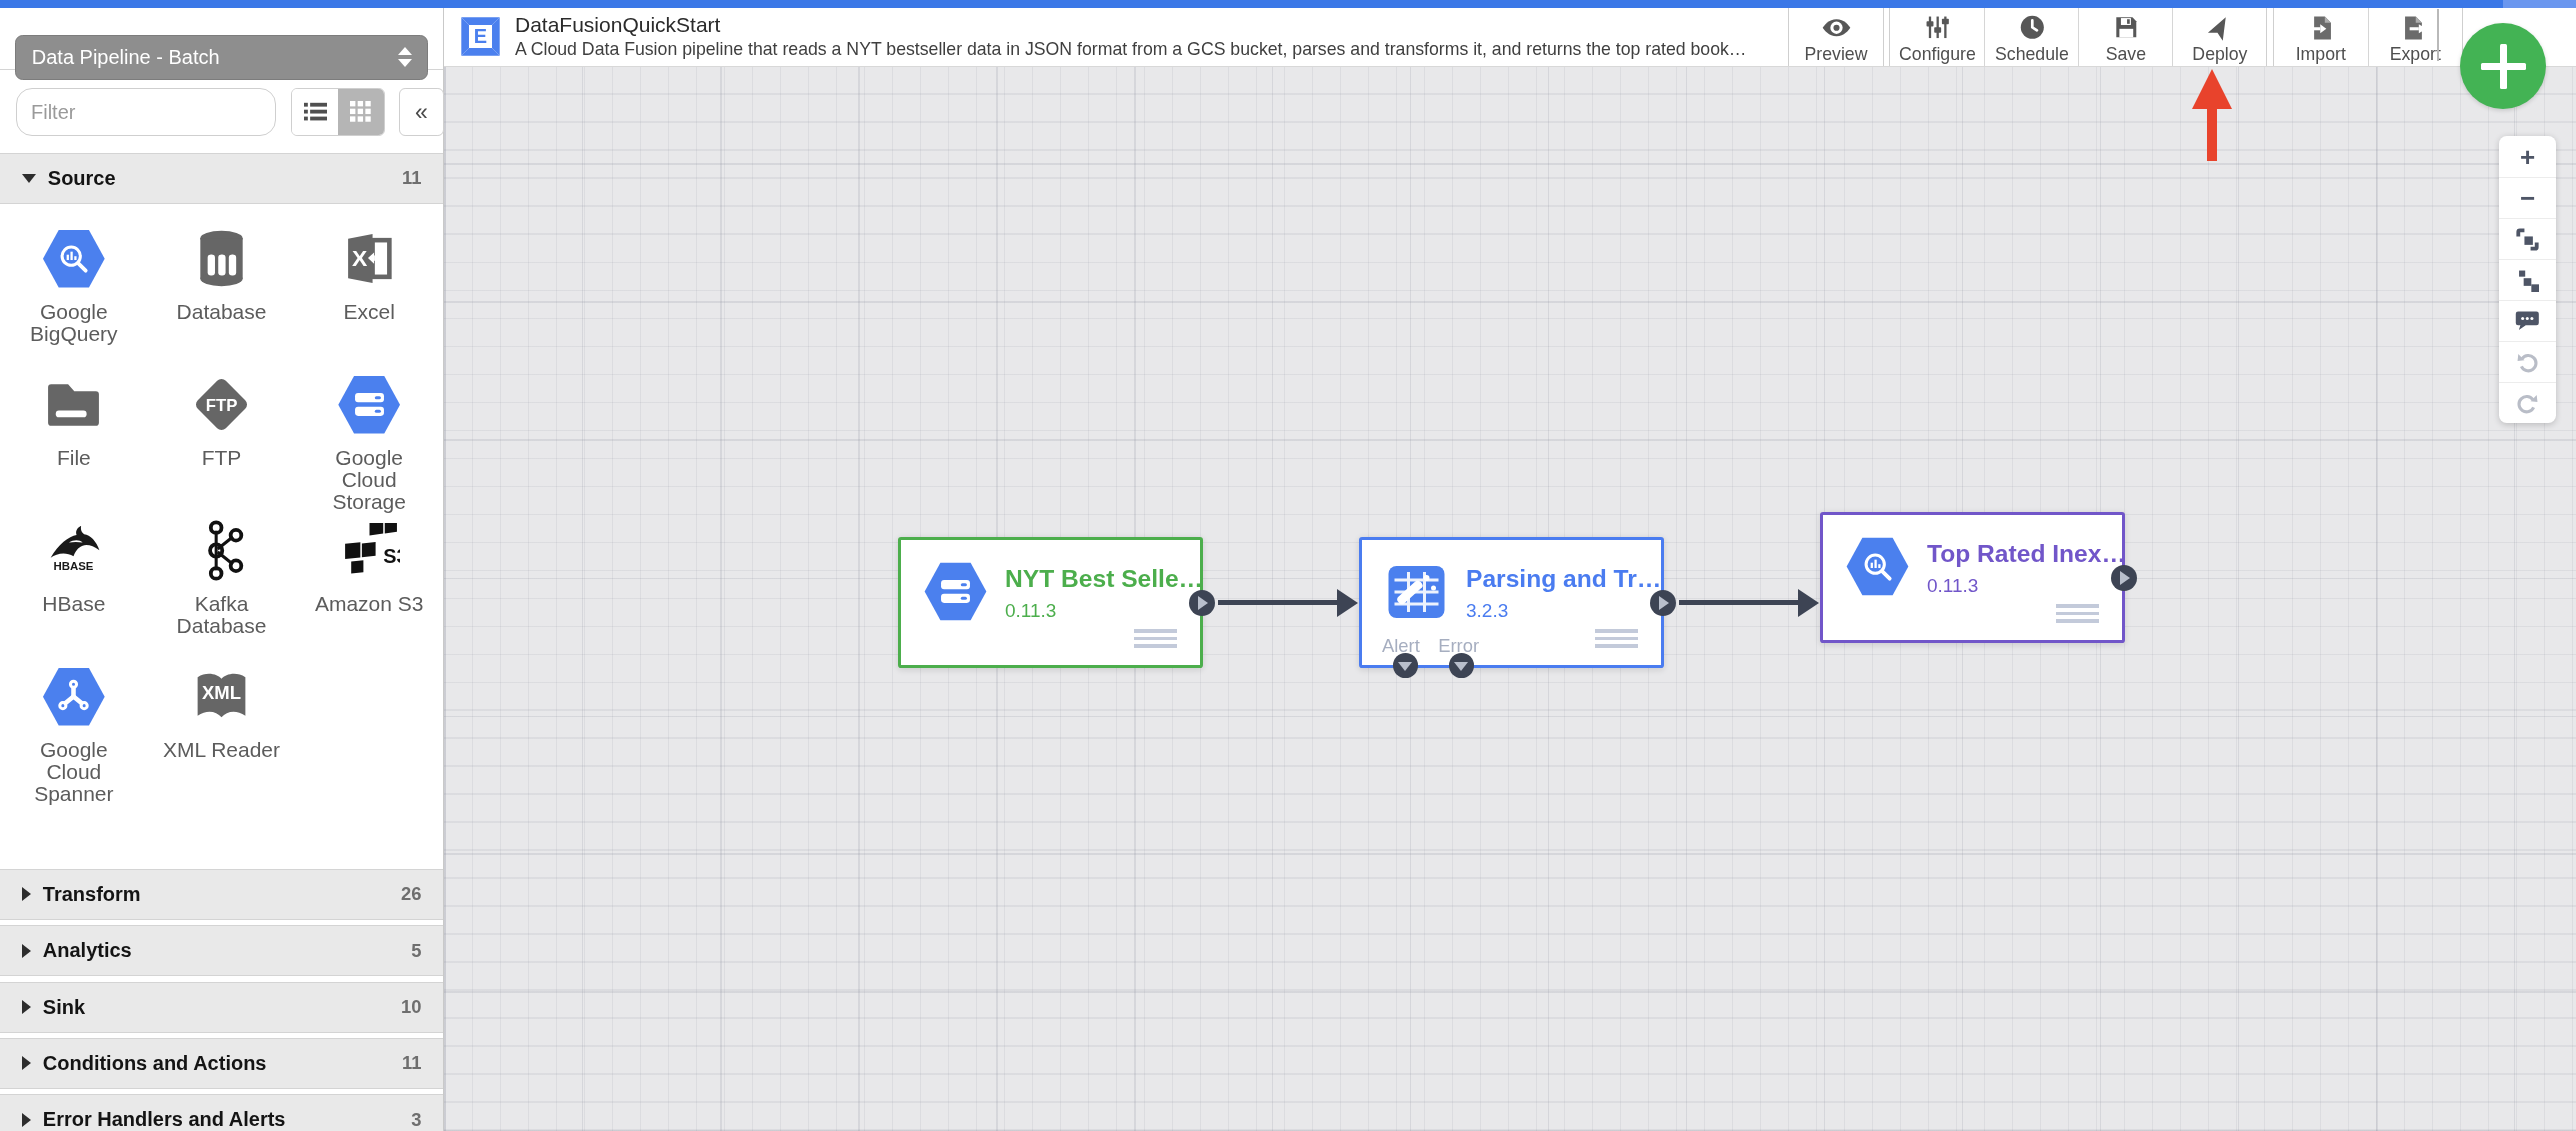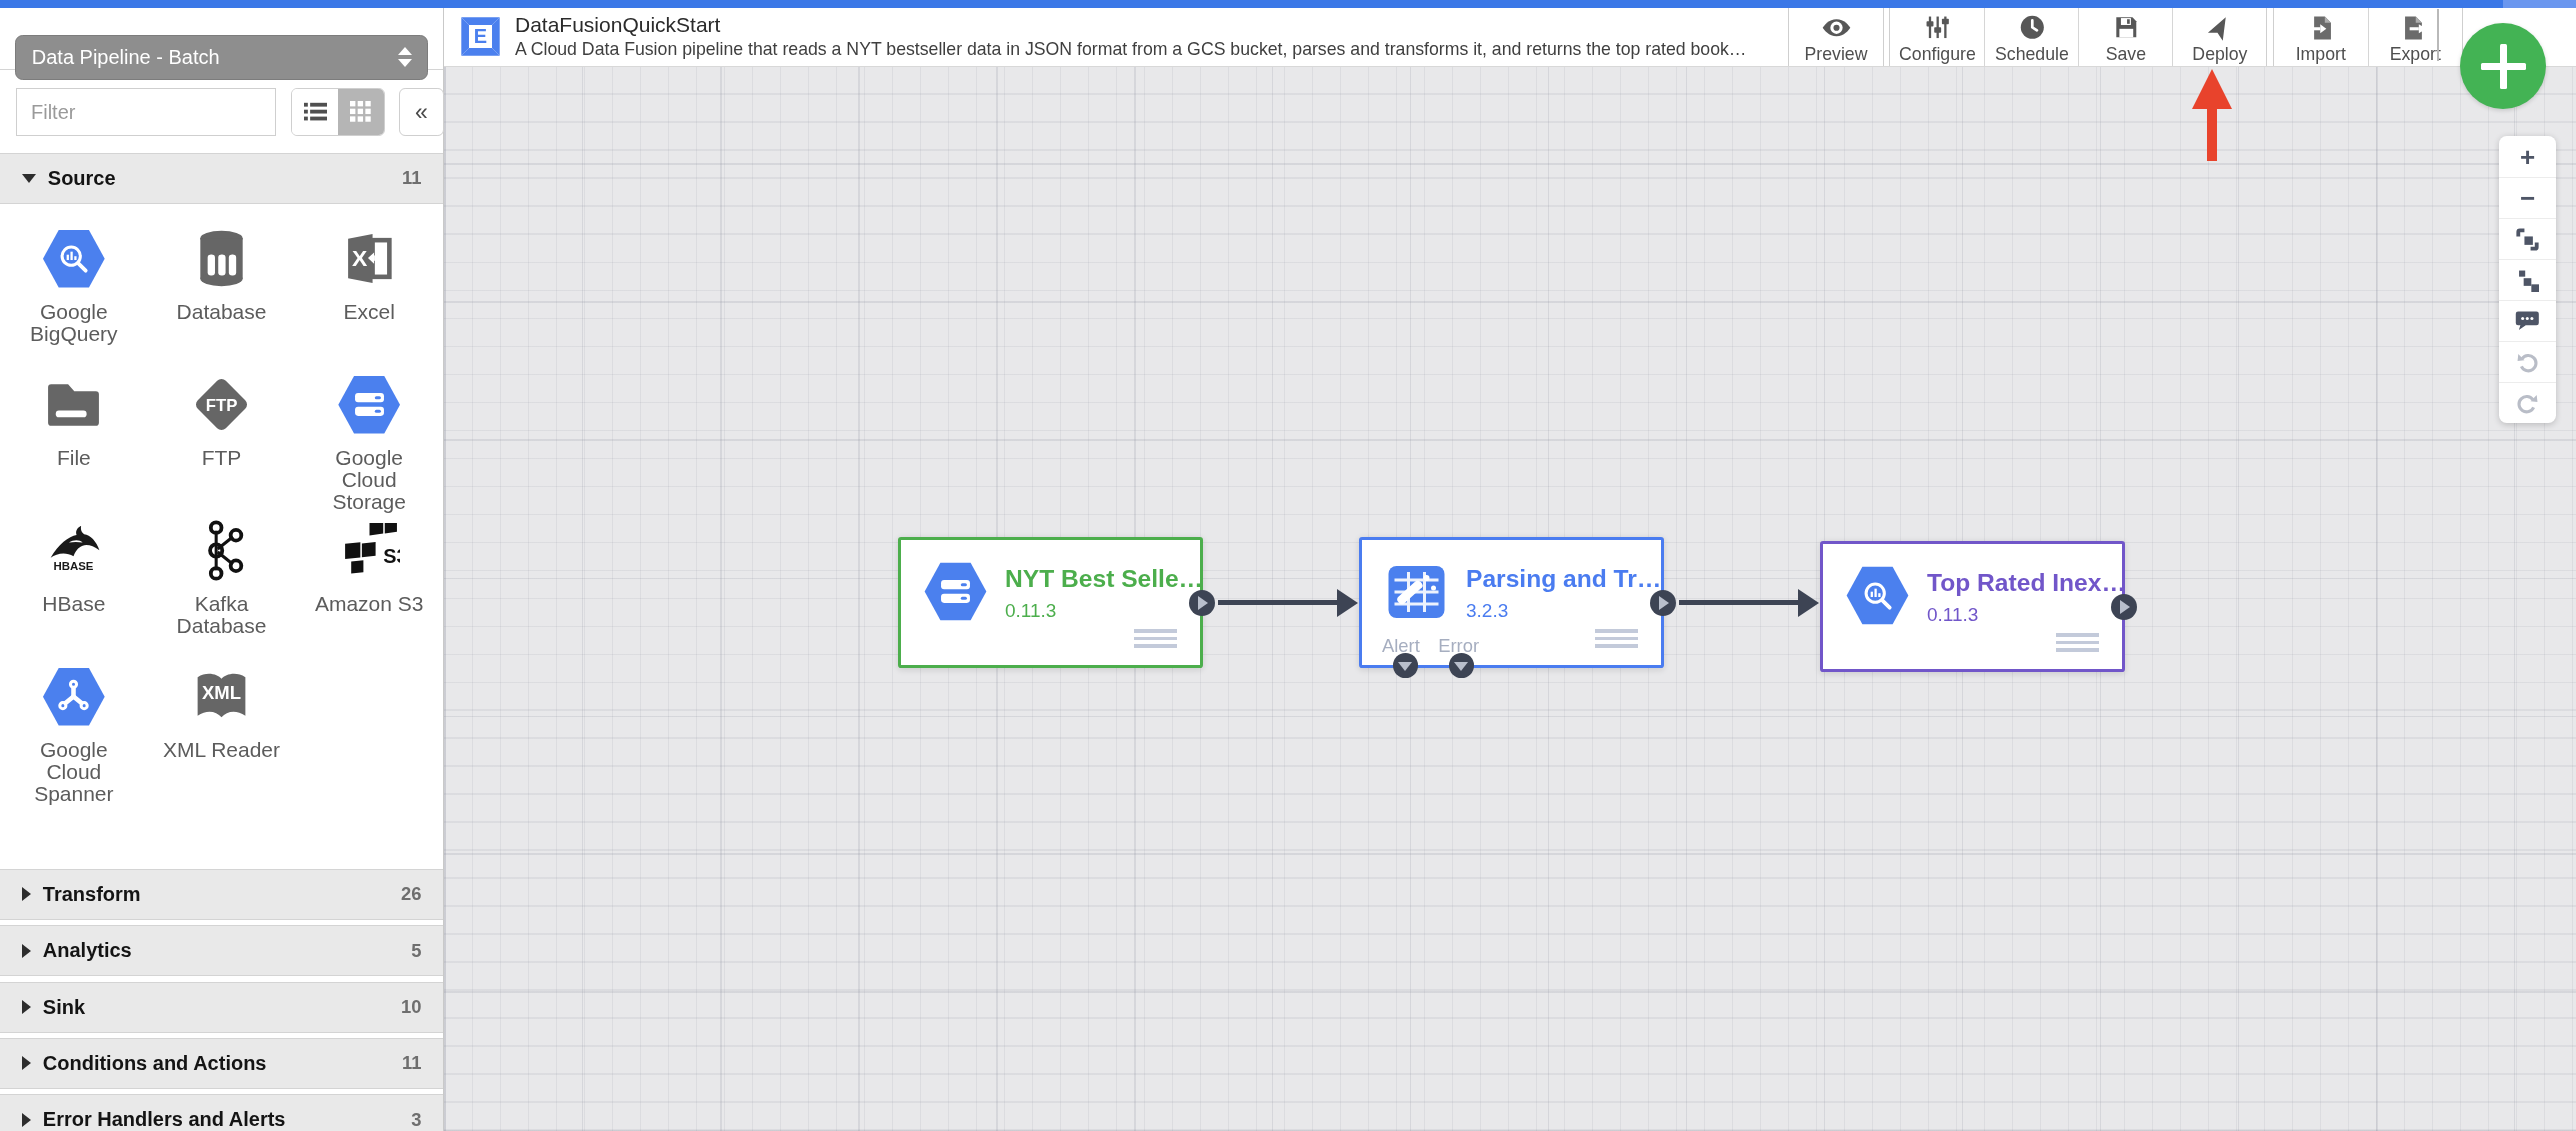--- a/index.html
+++ b/index.html
@@ -35,21 +35,21 @@
   .pt-select { position:absolute; left:15.4px; top:7px; width:413px; height:45px; background:#8e8e8e;
                border:0.8px solid #7c7c7c; border-radius:7.7px; display:flex; align-items:center;
                padding:0 15.4px; cursor:pointer; }
   .pt-select .lbl { color:#fff; font-size:20px; flex:1; }
   .spinner { display:flex; flex-direction:column; gap:3.8px; align-items:center; }
   .spin-up { width:0;height:0;border-left:7px solid transparent;border-right:7px solid transparent;border-bottom:8.4px solid #fff; }
   .spin-dn { width:0;height:0;border-left:7px solid transparent;border-right:7px solid transparent;border-top:8.4px solid #fff; }
 
   .filter-row { height:83px; flex:none; position:relative; }
   .filter-input { position:absolute; left:16px; top:18.4px; width:260px; height:48px; border:1.5px solid #cfcfcf;
-                  border-radius:0; font-size:20px; color:#333; padding:0 14px; outline:none;
+                  border-radius:16px; font-size:20px; color:#333; padding:0 14px; outline:none;
                   font-family:"Liberation Sans", sans-serif; }
   .filter-input::placeholder { color:#9a9a9a; }
   .view-toggle { position:absolute; left:291px; top:18.4px; height:48px; display:flex; border:1.5px solid #cfcfcf;
                  border-radius:6.1px; overflow:hidden; }
   .vt-btn { width:46px; display:flex; align-items:center; justify-content:center; background:#fff; cursor:pointer; }
   .vt-btn.active { background:#b5b5b5; }
   .collapse-btn { position:absolute; left:399px; top:18.4px; width:45px; height:48px; border:1.5px solid #cfcfcf;
                   border-radius:6.1px; background:#fff; display:flex; align-items:center; justify-content:center;
                   font-size:23px; color:#4a4a4a; cursor:pointer; }
 
@@ -205,21 +205,21 @@
           <i></i>
           <i></i>
           <i></i>
         </div>
       <div class="out-port">
           <i></i>
         </div>
     </div>
   </div>
 
-  <div class="node node-purple" style="left:1376px; top:474px;text-align:right;">
+  <div class="node node-purple" style="left:1376px; top:445px;text-align:right;">
     <div class="inner">
       <div class="node-icon">
         <div class="hex">
           <svg width="35" height="35" viewBox="0 0 46 46">
             <circle cx="20" cy="20" r="12" fill="none" stroke="#fff" stroke-width="4"></circle>
             <line x1="29" y1="29" x2="39" y2="39" stroke="#fff" stroke-width="5" stroke-linecap="round"></line>
             <rect x="14" y="18" width="3" height="7" fill="#fff"></rect>
               <rect x="19" y="14" width="3" height="11" fill="#fff"></rect>
               <rect x="24" y="20" width="3" height="5" fill="#fff"></rect>
           </svg>

